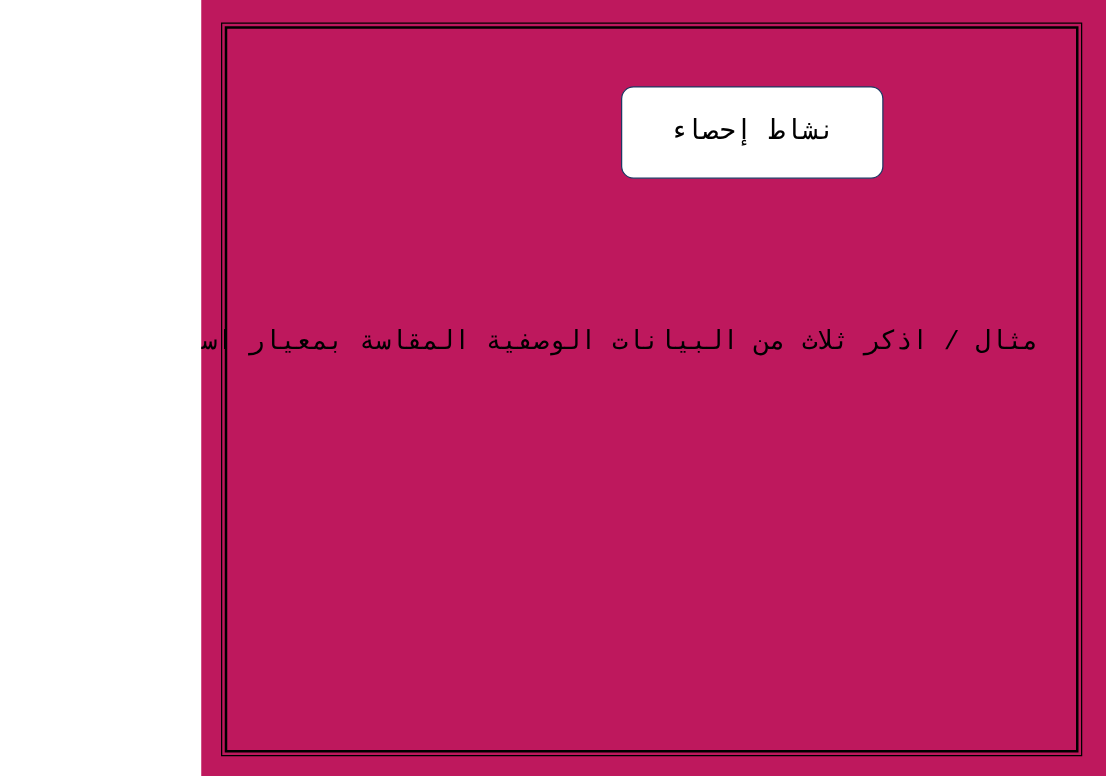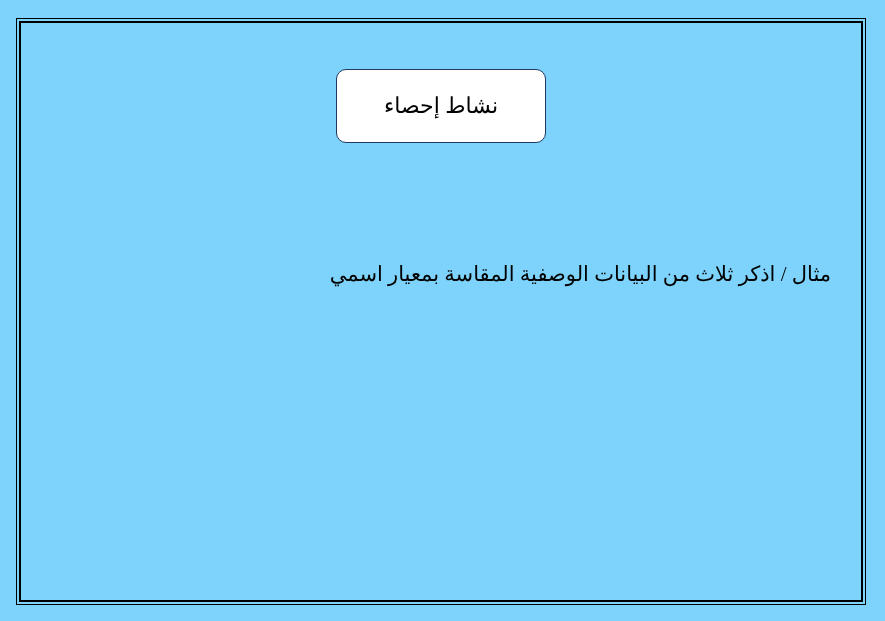--- a/index.html
+++ b/index.html
@@ -2,25 +2,25 @@
 <html lang="ar" dir="rtl"><head>
 <meta charset="utf-8">
 <style>
   html, body {
     margin: 0;
     padding: 0;
     background: #ffffff;
   }
   .page {
     position: relative;
-    width: 885px;
+    width: 724px;
     height: 621px;
-    background: #7dd3fc;
+    background: #be185d;
     overflow: hidden;
-    font-family: Liberation Serif, serif;
+    font-family: Liberation Mono, monospace;
     color: #000000;
   }
   
   .page-border-outer {
     position: absolute;
     left: 16px;
     top: 18px;
     right: 19px;
     bottom: 16px;
     border: 1px solid #000000;

